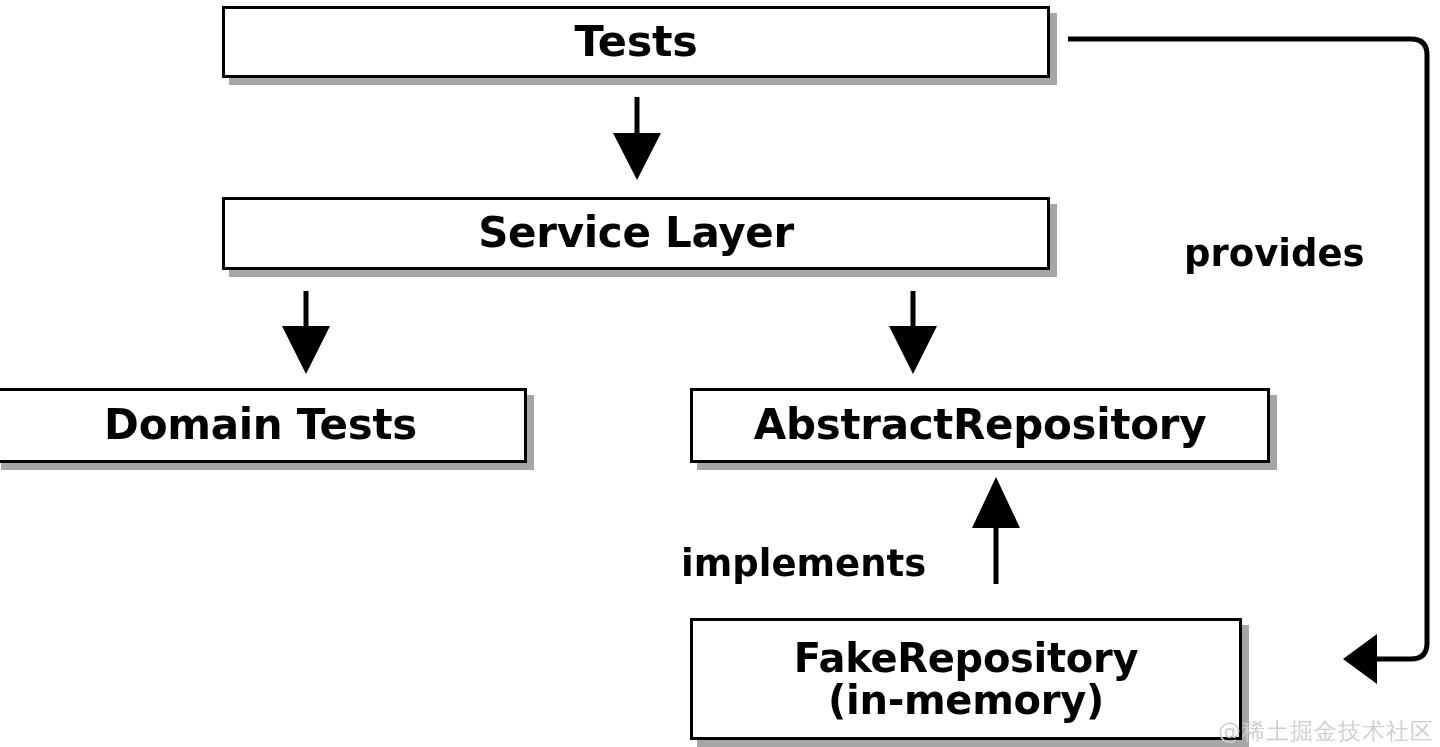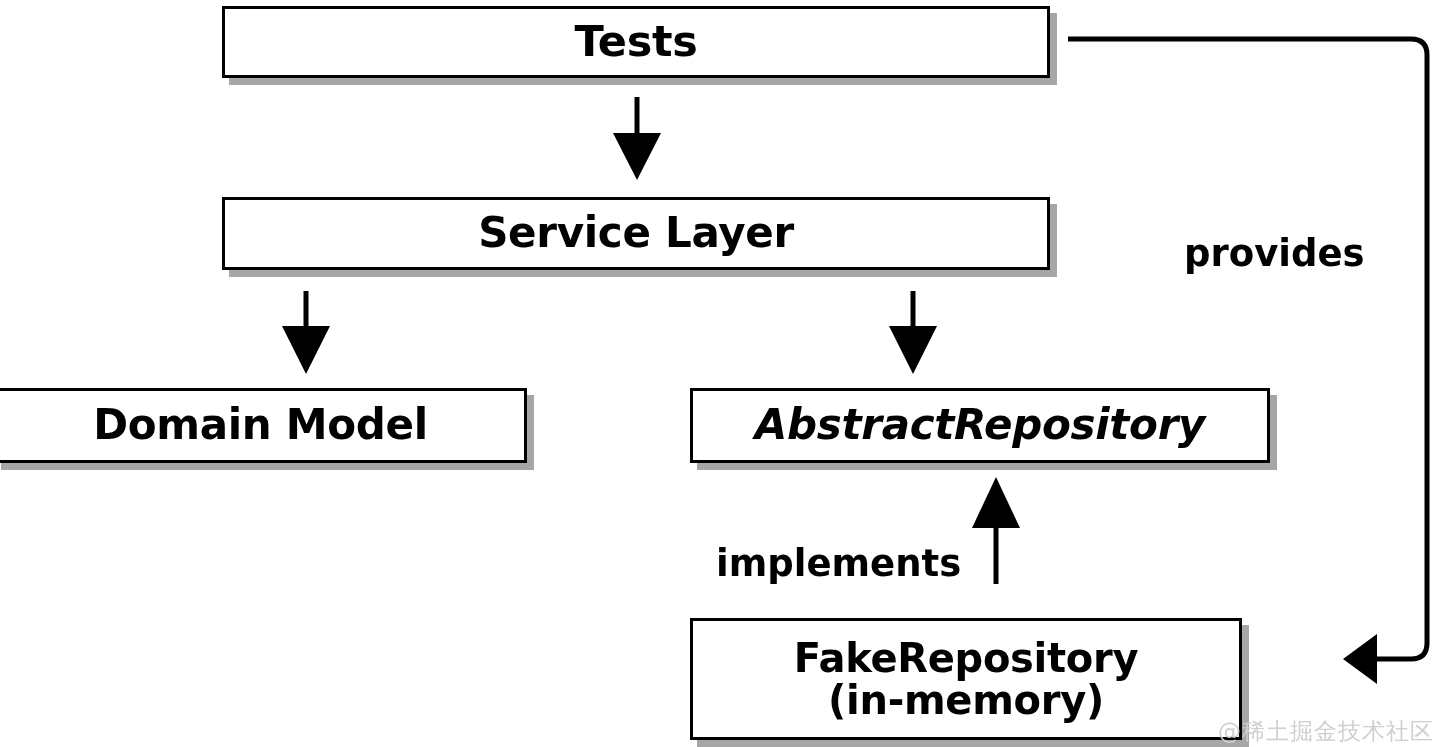--- a/index.html
+++ b/index.html
@@ -41,35 +41,35 @@
 
   #node-tests        { left: 222px; top: 6px;   width: 828px; height: 72px; }
   #node-service      { left: 222px; top: 197px; width: 828px; height: 73px; }
   #node-domain       { left: -6px;  top: 388px; width: 533px; height: 75px; }
   #node-abstract     { left: 690px; top: 388px; width: 580px; height: 75px; }
   #node-fake         { left: 690px; top: 618px; width: 552px; height: 122px; }
 
   #node-tests    .node-label { font-size: 43px; }
   #node-service  .node-label { font-size: 42px; }
   #node-domain   .node-label { font-size: 42px; }
-  #node-abstract .node-label { font-size: 42px; font-style: italic; }
+  #node-abstract .node-label { font-size: 42px; }
   #node-fake     .node-label { font-size: 40px; }
 
   
   .edge-label {
     position: absolute;
     font-weight: bold;
     color: #000000;
     font-size: 37px;
     white-space: nowrap;
     z-index: 4;
     margin-top: 20px;
   }
   #label-provides   { left: 1184px; top: 212px; }
-  #label-implements { left: 716px;  top: 522px; }
+  #label-implements { left: 681px;  top: 522px; }
 
   
   #edges {
     position: absolute;
     left: 0;
     top: 0;
     width: 1440px;
     height: 747px;
     z-index: 2;
   }
@@ -121,21 +121,21 @@
 
   <div class="node" id="node-tests">
     <span class="node-label">Tests</span>
   </div>
 
   <div class="node" id="node-service">
     <span class="node-label">Service Layer</span>
   </div>
 
   <div class="node" id="node-domain">
-    <span class="node-label">Domain Model</span>
+    <span class="node-label">Domain Tests</span>
   </div>
 
   <div class="node" id="node-abstract">
     <span class="node-label">AbstractRepository</span>
   </div>
 
   <div class="node" id="node-fake">
     <span class="node-label">FakeRepository
 (in-memory)</span>
   </div>

